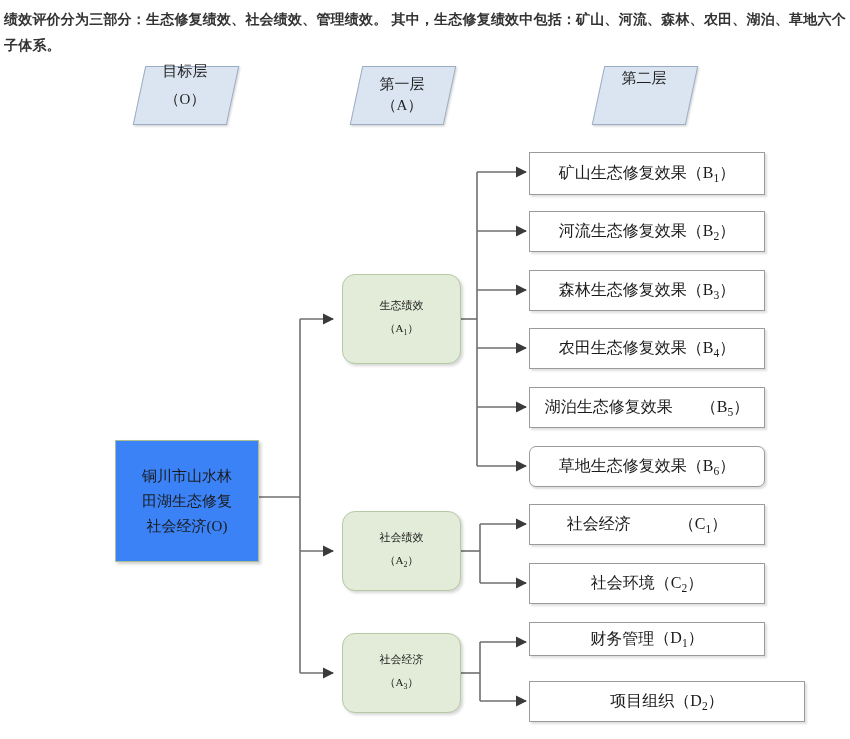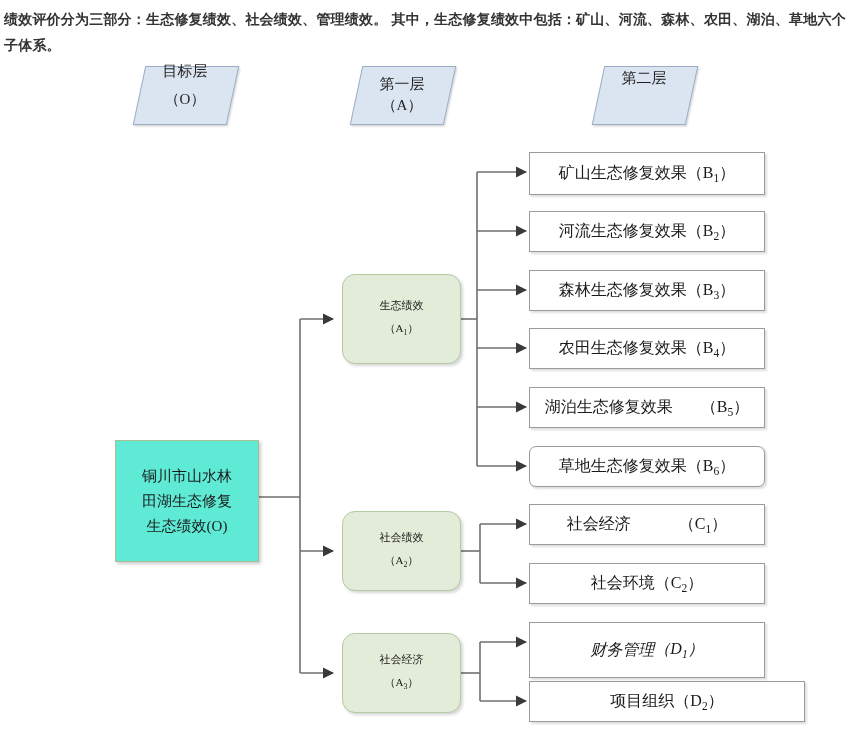--- a/index.html
+++ b/index.html
@@ -67,21 +67,21 @@
     position: absolute;
     display: flex;
     align-items: center;
     justify-content: center;
     text-align: center;
     box-sizing: border-box;
   }
 
   
   .root {
-    background: #5eead4;
+    background: #3b82f6;
     border: 1px solid #a9bf93;
     box-shadow: 2px 2px 3px rgba(0,0,0,0.20);
     font-size: 15px;
     line-height: 25px;
     padding: 0 8px;
   }
 
   
   .lvl-a {
     background: #e3ecd9;
@@ -159,21 +159,21 @@
 
 <div class="plq" style="left:598px; top:66px; width:92px; height:57px;"></div>
 <div class="plq-txt" style="left:598px; top:50px; width:92px; height:57px;">
   <span>第二层</span>
 </div>
 
 <div class="node root" style="left:115px; top:440px; width:144px; height:122px;">
   <div>
     <div>铜川市山水林</div>
     <div>田湖生态修复</div>
-    <div>生态绩效(O)</div>
+    <div>社会经济(O)</div>
   </div>
 </div>
 
 <div class="node lvl-a" style="left:342px; top:274px; width:119px; height:90px;">
   <span>生态绩效</span>
   <span>
     <span>（A</span><span class="sub">1</span><span>）</span>
   </span>
 </div>
 
@@ -218,20 +218,20 @@
 
 <div class="node leaf" style="left:529px; top:504px; width:236px; height:41px;gap:48px;">
   <span>社会经济</span>
     <span><span>（C</span><span class="sub">1</span><span>）</span></span>
 </div>
 <div class="node leaf" style="left:529px; top:563px; width:236px; height:41px;">
   <span>社会环境</span>
     <span><span>（C</span><span class="sub">2</span><span>）</span></span>
 </div>
 
-<div class="node leaf" style="left:529px; top:622px; width:236px; height:56px;font-style:italic;">
+<div class="node leaf" style="left:529px; top:622px; width:236px; height:34px;">
   <span>财务管理</span>
     <span><span>（D</span><span class="sub">1</span><span>）</span></span>
 </div>
 <div class="node leaf" style="left:529px; top:681px; width:276px; height:41px;">
   <span>项目组织</span>
     <span><span>（D</span><span class="sub">2</span><span>）</span></span>
 </div>
 
 </body></html>

